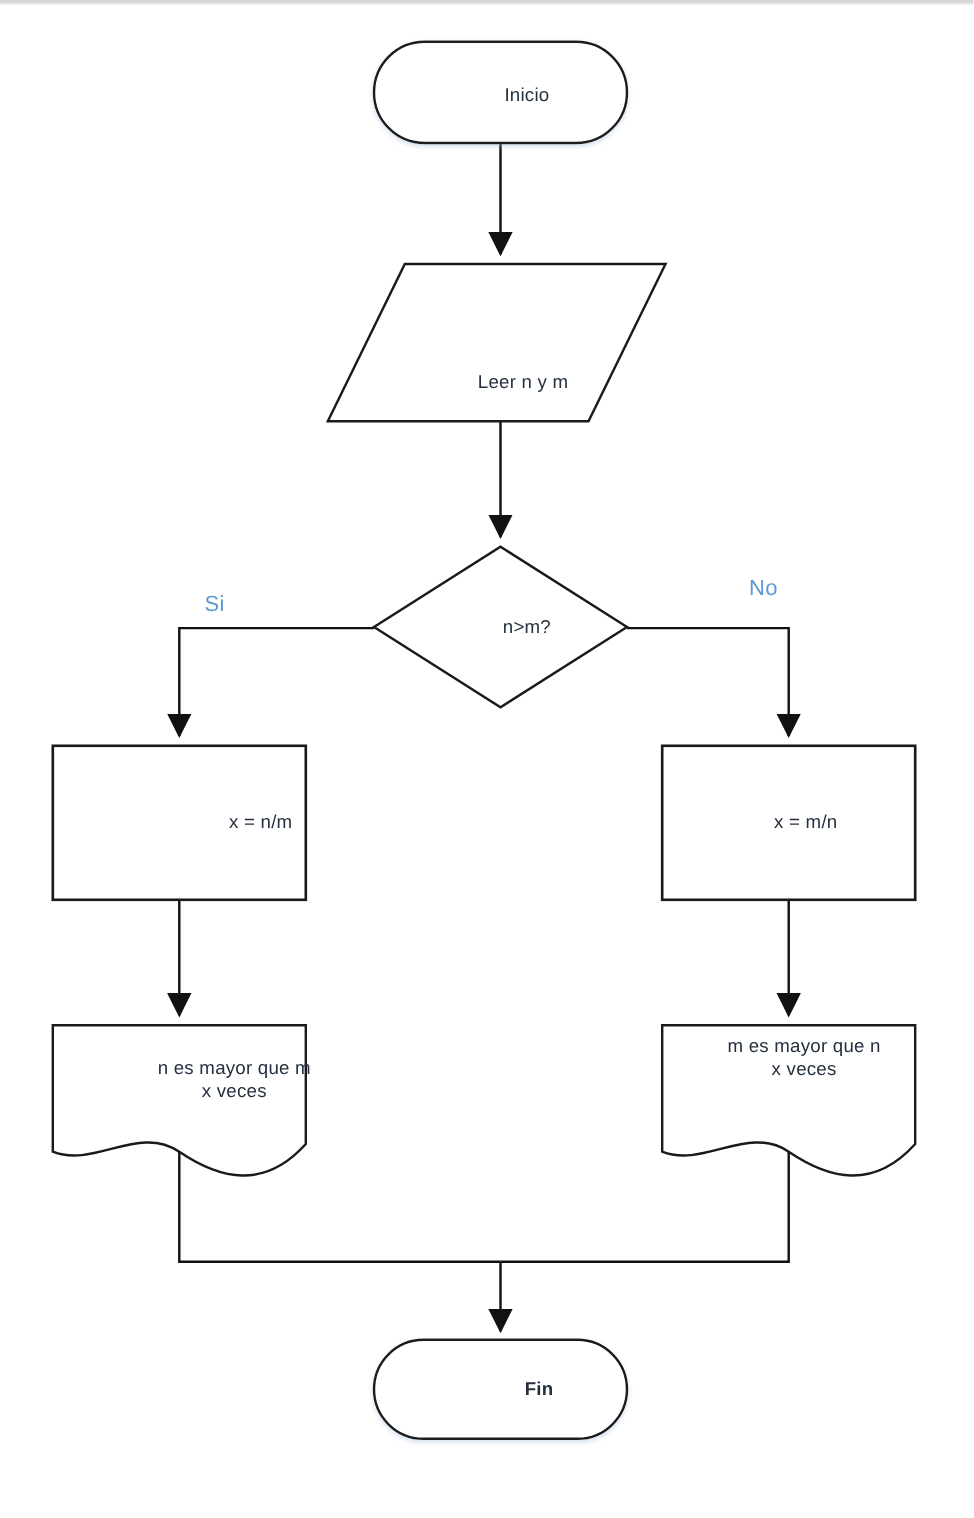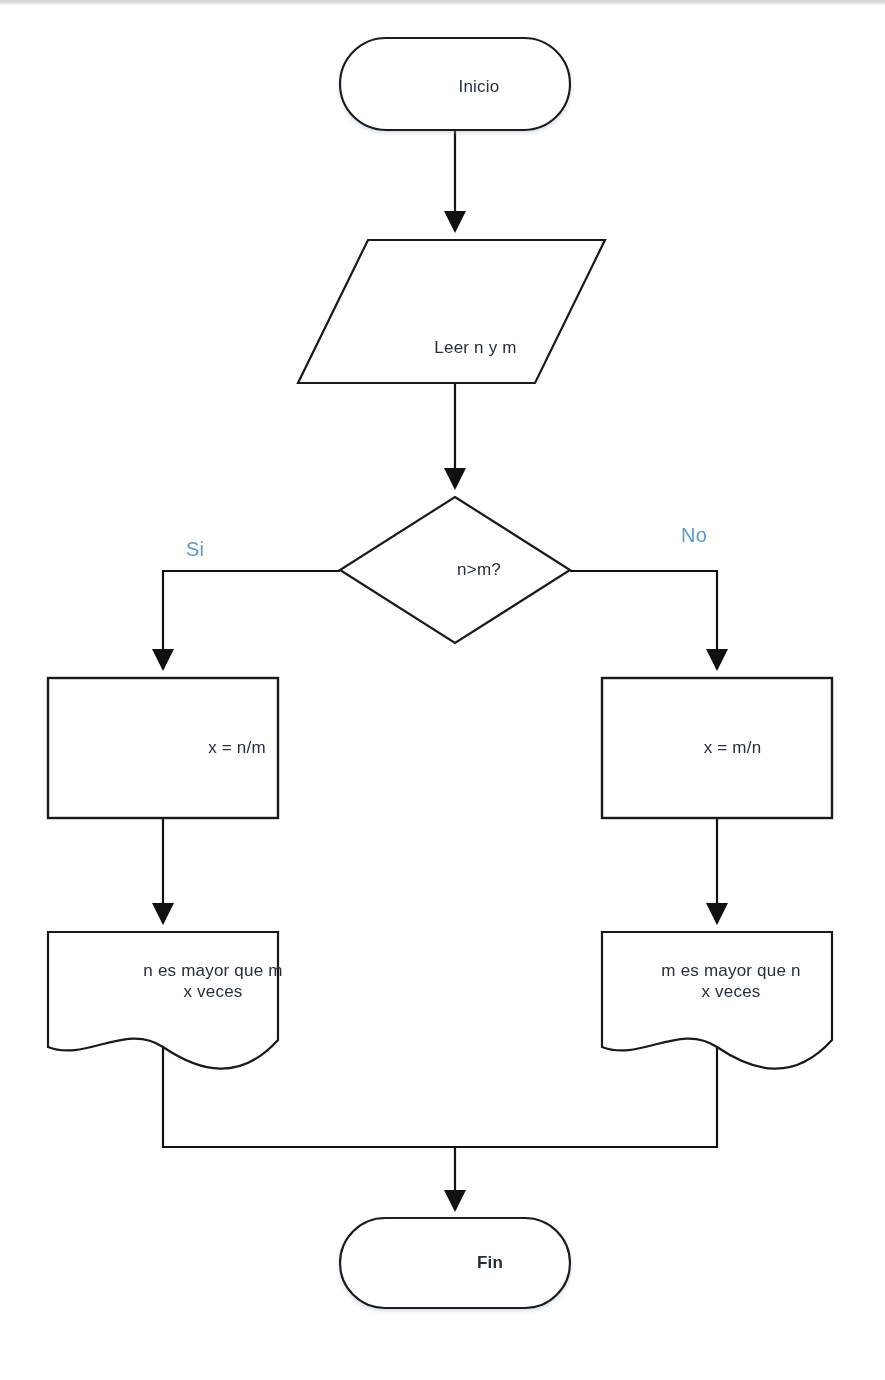--- a/index.html
+++ b/index.html
@@ -132,20 +132,20 @@
 
 <div class="node-label" style="left:340px; top:559px; width:230px;text-align:center;">n&gt;m?</div>
 
 <div class="node-label" style="left:48px; top:737px; width:274px;margin-left:28px;">x = n/m</div>
 
 <div class="node-label" style="left:602px; top:737px; width:213px;">x = m/n</div>
 
 <div class="node-label" style="left:64px; top:960px; width:250px;">n es mayor que m
 x veces</div>
 
-<div class="node-label" style="left:602px; top:960px; width:210px;">m es mayor que n
+<div class="node-label" style="left:602px; top:940px; width:210px;">m es mayor que n
 x veces</div>
 
 <div class="node-label" style="left:340px; top:1252px; width:252px;font-weight:bold;">Fin</div>
 
 <div class="branch-label" style="left:186px; top:538px;">Si</div>
 
 <div class="branch-label" style="left:681px; top:524px;">No</div>
 
 </body></html>

